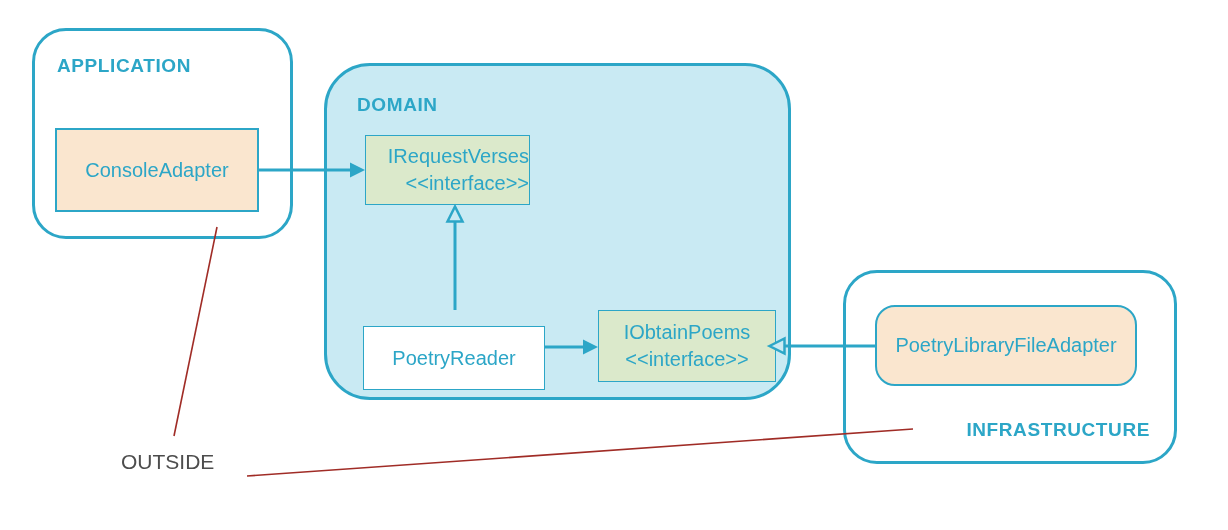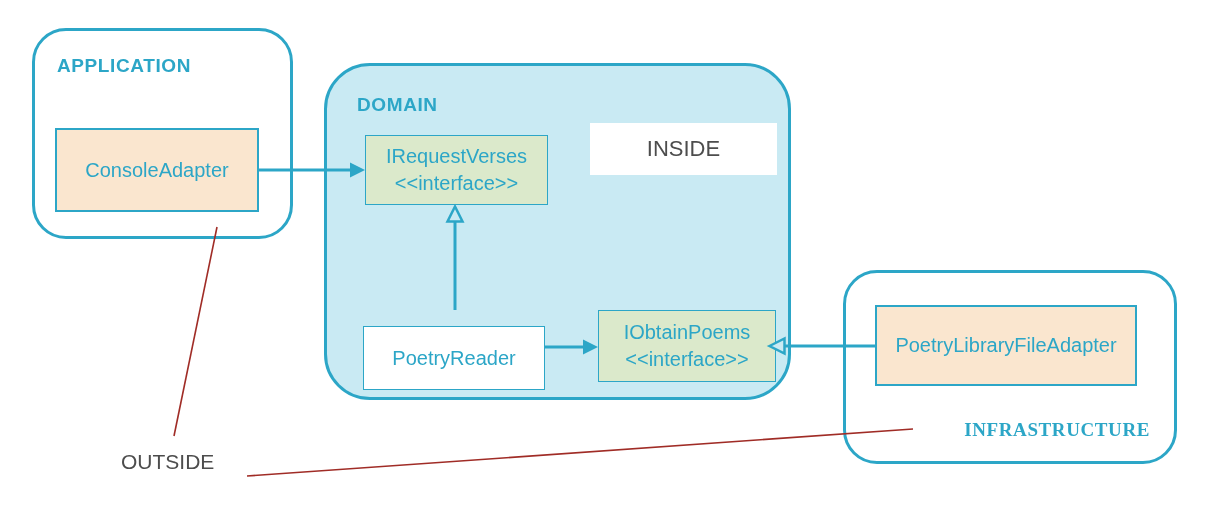--- a/index.html
+++ b/index.html
@@ -84,46 +84,43 @@
 
   <div class="container" style="left:32px; top:28px; width:261px; height:211px;">
     <div class="container-title" style="left:22px; top:24px;">APPLICATION</div>
   </div>
 
   <div class="container domain" style="left:324px; top:63px; width:467px; height:337px;">
     <div class="container-title" style="left:30px; top:28px;">DOMAIN</div>
   </div>
 
   <div class="container" style="left:843px; top:270px; width:334px; height:194px;">
-    <div class="container-title" style="right:24px; bottom:20px;font-family:Liberation Serif, serif;">INFRASTRUCTURE</div>
+    <div class="container-title" style="right:24px; bottom:20px;">INFRASTRUCTURE</div>
   </div>
 
   <div class="node peach" style="left:55px; top:128px; width:204px; height:84px;">
     <span>ConsoleAdapter</span>
   </div>
 
-  <div class="node green" style="left:365px; top:135px; width:183px; height:70px; border-width:1.5px;">
+  <div class="node green" style="left:365px; top:135px; width:165px; height:70px; border-width:1.5px;align-items:flex-end;">
     <span>IRequestVerses</span>
     <span>&lt;&lt;interface&gt;&gt;</span>
   </div>
 
-  <div class="plain-label boxed" style="left:590px; top:123px; width:187px; height:52px; font-size:22px;">
-    <span>INSIDE</span>
-  </div>
 
   <div class="node white" style="left:363px; top:326px; width:182px; height:64px; border-width:1.5px;">
     <span>PoetryReader</span>
   </div>
 
   <div class="node green" style="left:598px; top:310px; width:178px; height:72px; border-width:1.5px;">
     <span>IObtainPoems</span>
     <span>&lt;&lt;interface&gt;&gt;</span>
   </div>
 
-  <div class="node peach" style="left:875px; top:305px; width:262px; height:81px;">
+  <div class="node peach" style="left:875px; top:305px; width:262px; height:81px;border-radius:20px;">
     <span>PoetryLibraryFileAdapter</span>
   </div>
 
   <div class="plain-label" style="left:93px; top:448px; height:28px; font-size:21px;margin-left:28px;">
     <span>OUTSIDE</span>
   </div>
 
   <svg class="connector-layer" viewBox="0 0 1228 530">
 
     <line class="arrow-line" x1="259" y1="170" x2="352" y2="170"></line>

